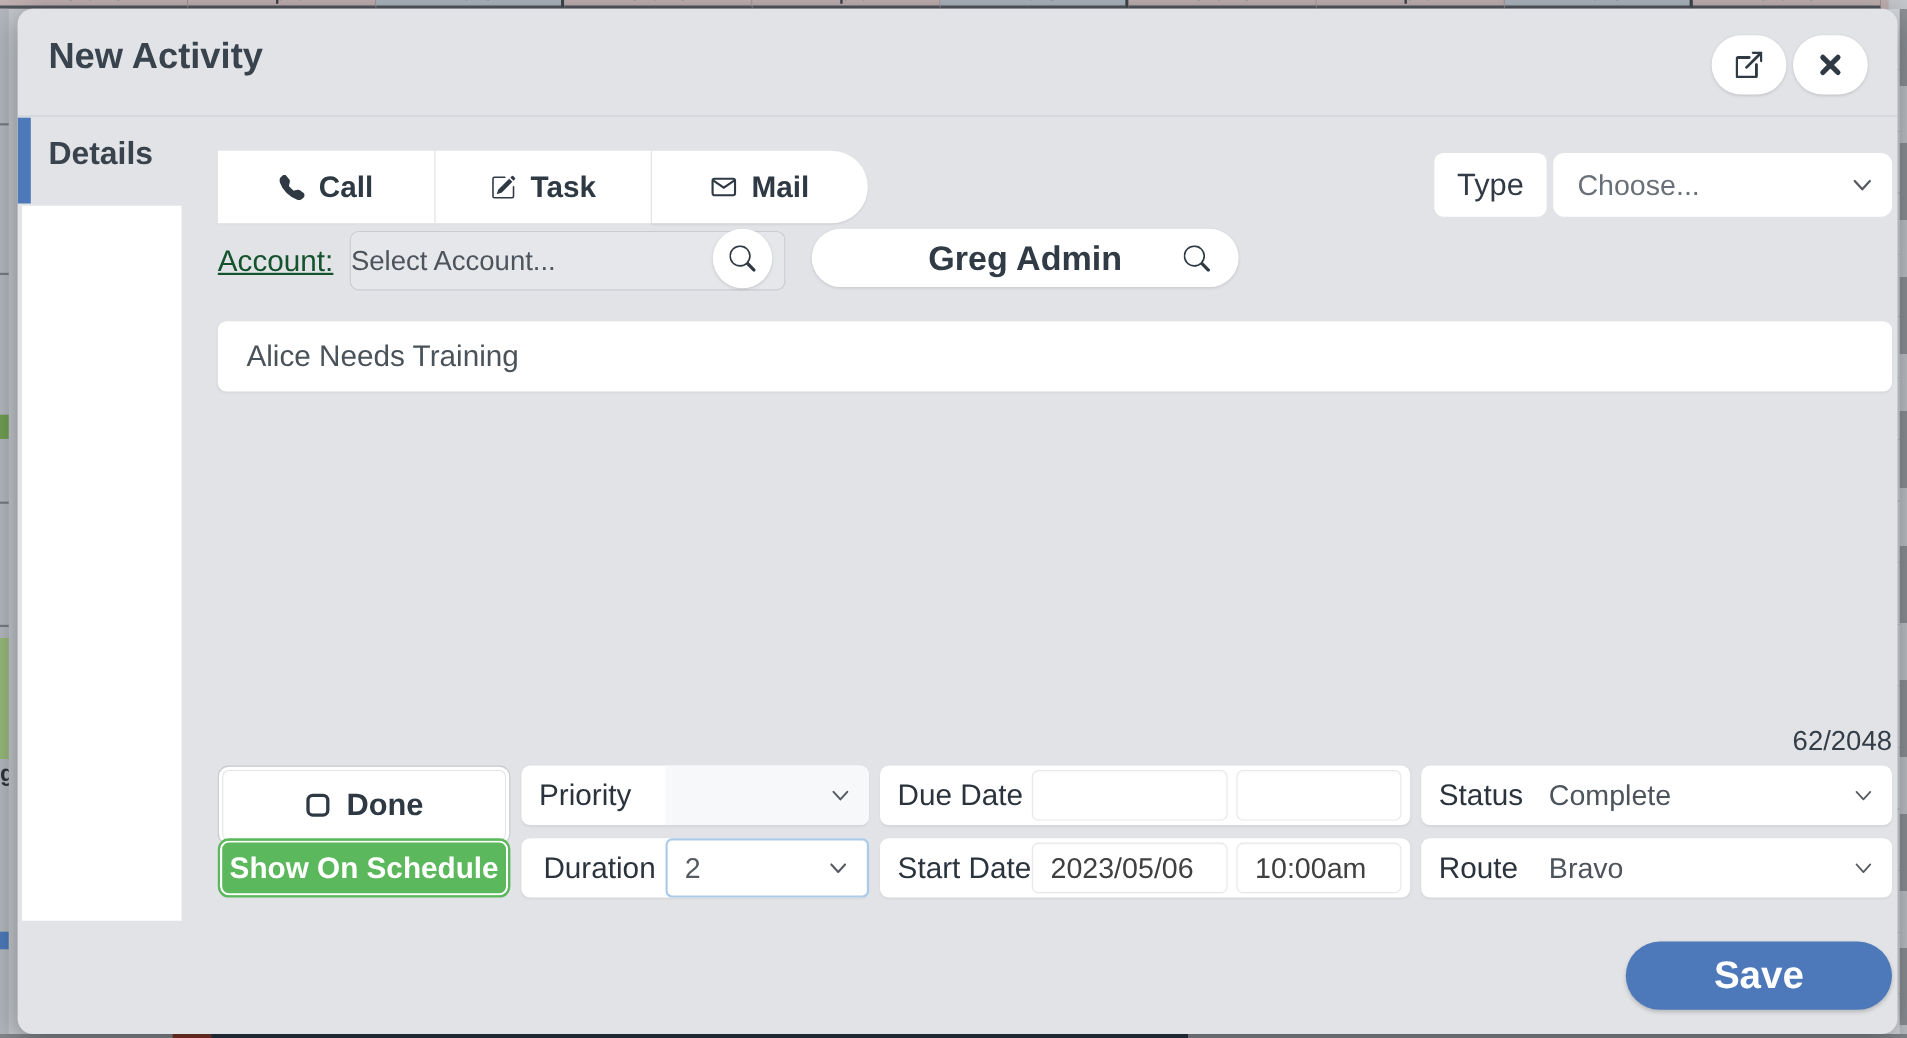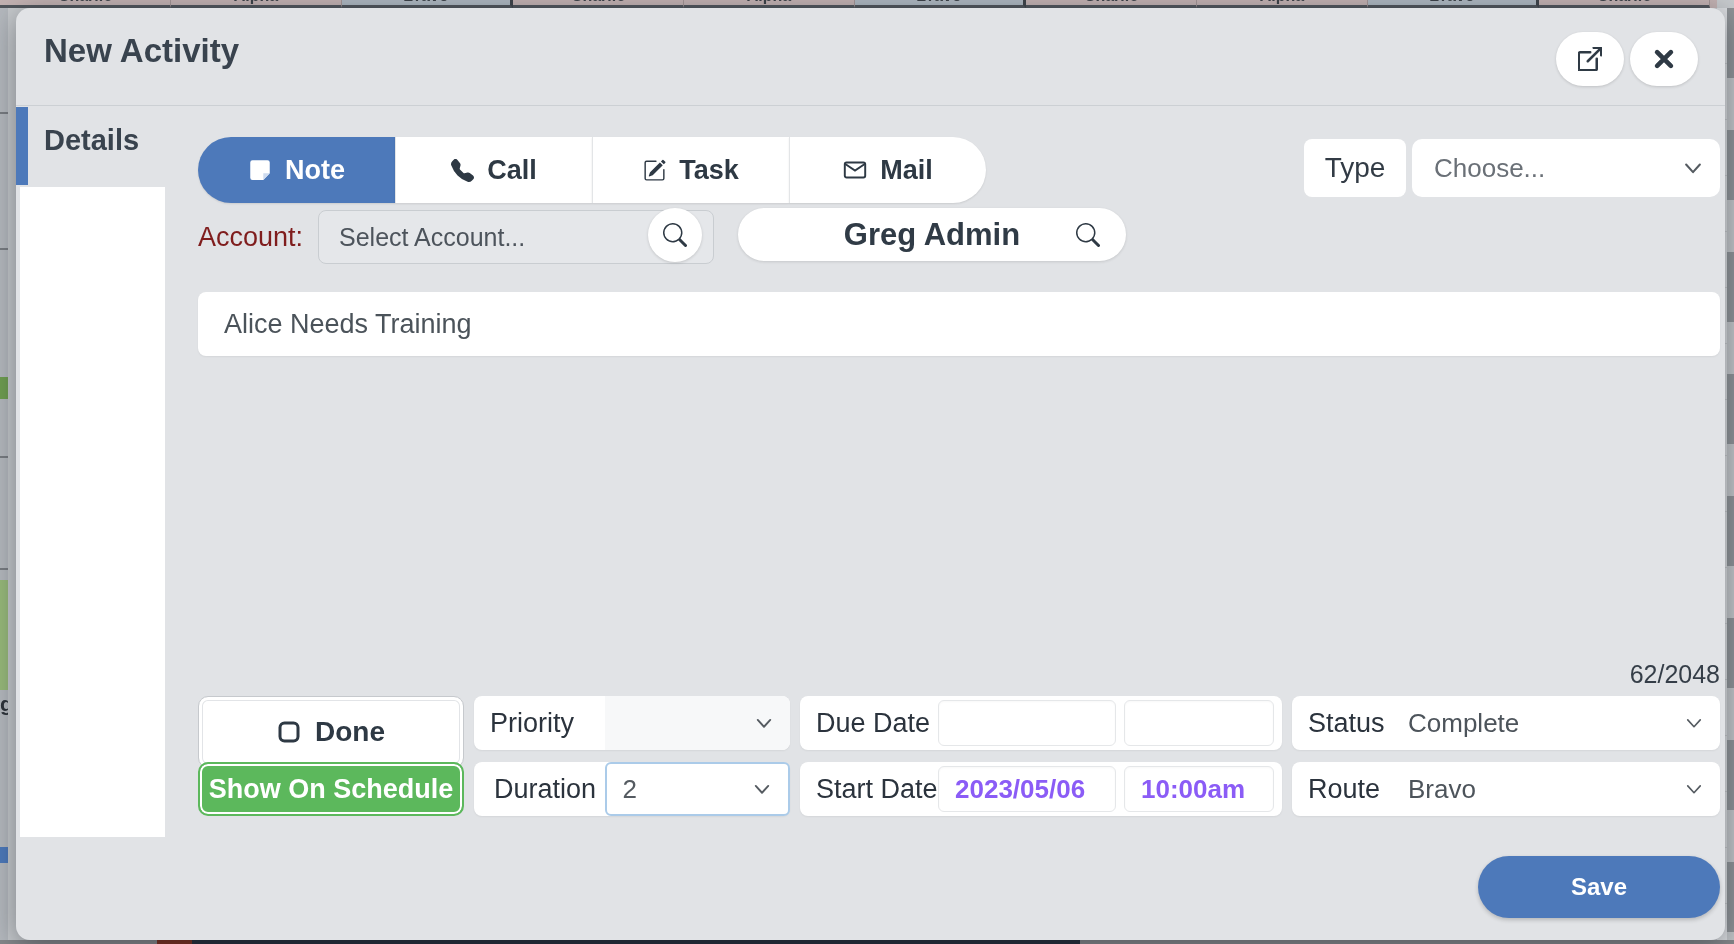--- a/index.html
+++ b/index.html
@@ -50,24 +50,24 @@
   .tab.active { background:#4d79ba; color:#fff; border-left:none; }
 
   
   .type-label { left:1288px; top:131px; width:102px; height:58px; background:#fff; border-radius:8px;
     display:flex; align-items:center; justify-content:center; font-size:28px; color:#323b45; }
   .type-select { left:1396px; top:131px; width:308px; height:58px; background:#fff; border-radius:10px;
     display:flex; align-items:center; font-size:26px; color:#6a7077; padding:0 18px 0 22px; cursor:pointer; }
 
   
   .account-label { left:182px; top:202px; height:54px; display:flex; align-items:center;
-    font-size:27px; color:#7f1d1d; }
+    font-size:27px; color:#14532d;text-decoration:underline; }
   .account-box { left:302px; top:202px; width:396px; height:54px; background:#e5e7ea;
     border:1px solid #c9cdd1; border-radius:8px; display:flex; align-items:center;
-    font-size:25px; color:#4d545c; padding-left:20px; cursor:pointer; }
+    font-size:25px; color:#4d545c; cursor:pointer; }
   .search-circle { left:632px; top:200px; width:54px; height:54px; border-radius:27px; background:#fff;
     display:flex; align-items:center; justify-content:center; color:#2f3a45;
     box-shadow:0 1px 3px rgba(0,0,0,.15); cursor:pointer; }
   .user-pill { left:722px; top:200px; width:388px; height:53px; background:#fff; border-radius:27px;
     display:flex; align-items:center; justify-content:center; font-size:31px; font-weight:700;
     color:#303b46; box-shadow:0 1px 3px rgba(0,0,0,.12); cursor:pointer; }
   .user-pill .sicon { position:absolute; right:26px; color:#2f3a45; }
 
   
   .name-input { left:182px; top:284px; width:1522px; height:64px; background:#fff; border:none;
@@ -79,39 +79,39 @@
   .counter { left:182px; top:652px; width:1522px; text-align:right; font-size:25px; color:#353e48; }
 
   
   .fieldgroup { background:#fff; border-radius:8px; display:flex; align-items:center;
     box-shadow:0 1px 2px rgba(0,0,0,.06); height:54px; position:absolute; }
   .flabel { font-size:27px; color:#2b333d; padding-left:16px; display:flex; align-items:center; }
   .fselect { height:100%; display:flex; align-items:center; font-size:26px; color:#4d545b;
     padding-left:16px; position:relative; cursor:pointer; }
   .chev { position:absolute; right:16px; color:#555b61; display:flex; }
   .finput { background:#fff; border:1px solid #e5e7e9; border-radius:6px; height:46px;
-    display:flex; align-items:center; font-size:26px; color:#8b5cf6; padding-left:16px;
-    box-shadow:inset 0 1px 2px rgba(0,0,0,.03);font-weight:bold; }
+    display:flex; align-items:center; font-size:26px; color:#404040; padding-left:16px;
+    box-shadow:inset 0 1px 2px rgba(0,0,0,.03); }
 
   .btn-done { left:182px; top:688px; width:266px; height:72px; background:#fff;
     border:1px solid #c6c9cd; border-radius:10px;
     box-shadow:inset 0 0 0 3px #fff, inset 0 0 0 4px #e2e4e7;
     display:flex; align-items:center; justify-content:center; gap:14px;
     font-size:28px; font-weight:700; color:#2e3944; cursor:pointer; }
   .btn-sos { left:182px; top:754px; width:266px; height:54px; background:#5cb85c;
     border:2px solid #5cb85c; border-radius:10px; box-shadow:inset 0 0 0 2px #fff;
     display:flex; align-items:center; justify-content:center;
     font-size:27px; font-weight:700; color:#fff; cursor:pointer; }
 
   .sel-priority { background:#f7f8f9; border-radius:0 8px 8px 0; width:186px; }
   .sel-duration { width:186px; border:2px solid #abcbe9; border-radius:6px; background:#fff; color:#555b61; }
   .sel-plain { flex:1; border-radius:0 8px 8px 0; }
 
   .btn-save { left:1462px; top:848px; width:242px; height:62px; background:#4d79ba; border-radius:31px;
-    display:flex; align-items:center; justify-content:center; font-size:24px; font-weight:700;
+    display:flex; align-items:center; justify-content:center; font-size:35px; font-weight:700;
     color:#fff; box-shadow:0 2px 4px rgba(0,0,0,.2); cursor:pointer; }
 
   .g-letter { position:absolute; left:0px; top:684px; font-size:21px; font-weight:700; color:#2c3238; }
   svg { display:block; }
 </style>
 </head>
 <body>
 
 <div class="stage">
 
@@ -171,29 +171,20 @@
       </span>
     </div>
 
     <div class="abs hdr-divider"></div>
 
     <div class="abs details-bar"></div>
     <div class="abs details-label">Details</div>
     <div class="abs left-panel"></div>
 
     <div class="abs tabs">
-      <div class="tab first active">
-        <span>
-          <svg width="24" height="24" viewBox="0 0 16 16">
-            <path d="M3 1.5h10a1.5 1.5 0 0 1 1.5 1.5v7.2L10.2 14.7H3a1.5 1.5 0 0 1-1.5-1.5V3A1.5 1.5 0 0 1 3 1.5z" fill="#fff"></path>
-            <path d="M10.2 14.7v-4.5h4.3z" fill="#cddaee"></path>
-          </svg>
-        </span>
-        <span>Note</span>
-      </div>
       <div class="tab">
         <span>
           <svg width="23" height="23" viewBox="0 0 16 16" fill="currentColor">
             <path d="M1.885.511a1.745 1.745 0 0 1 2.61.163L6.29 2.98c.329.423.445.974.315 1.494l-.547 2.19a.678.678 0 0 0 .178.643l2.457 2.457a.678.678 0 0 0 .644.178l2.189-.547a1.745 1.745 0 0 1 1.494.315l2.306 1.794c.829.645.905 1.87.163 2.611l-1.034 1.034c-.74.74-1.846 1.065-2.877.702a18.634 18.634 0 0 1-7.01-4.42 18.634 18.634 0 0 1-4.42-7.009c-.362-1.03-.037-2.137.703-2.877L1.885.511z"></path>
           </svg>
         </span>
         <span>Call</span>
       </div>
       <div class="tab">
         <span>

